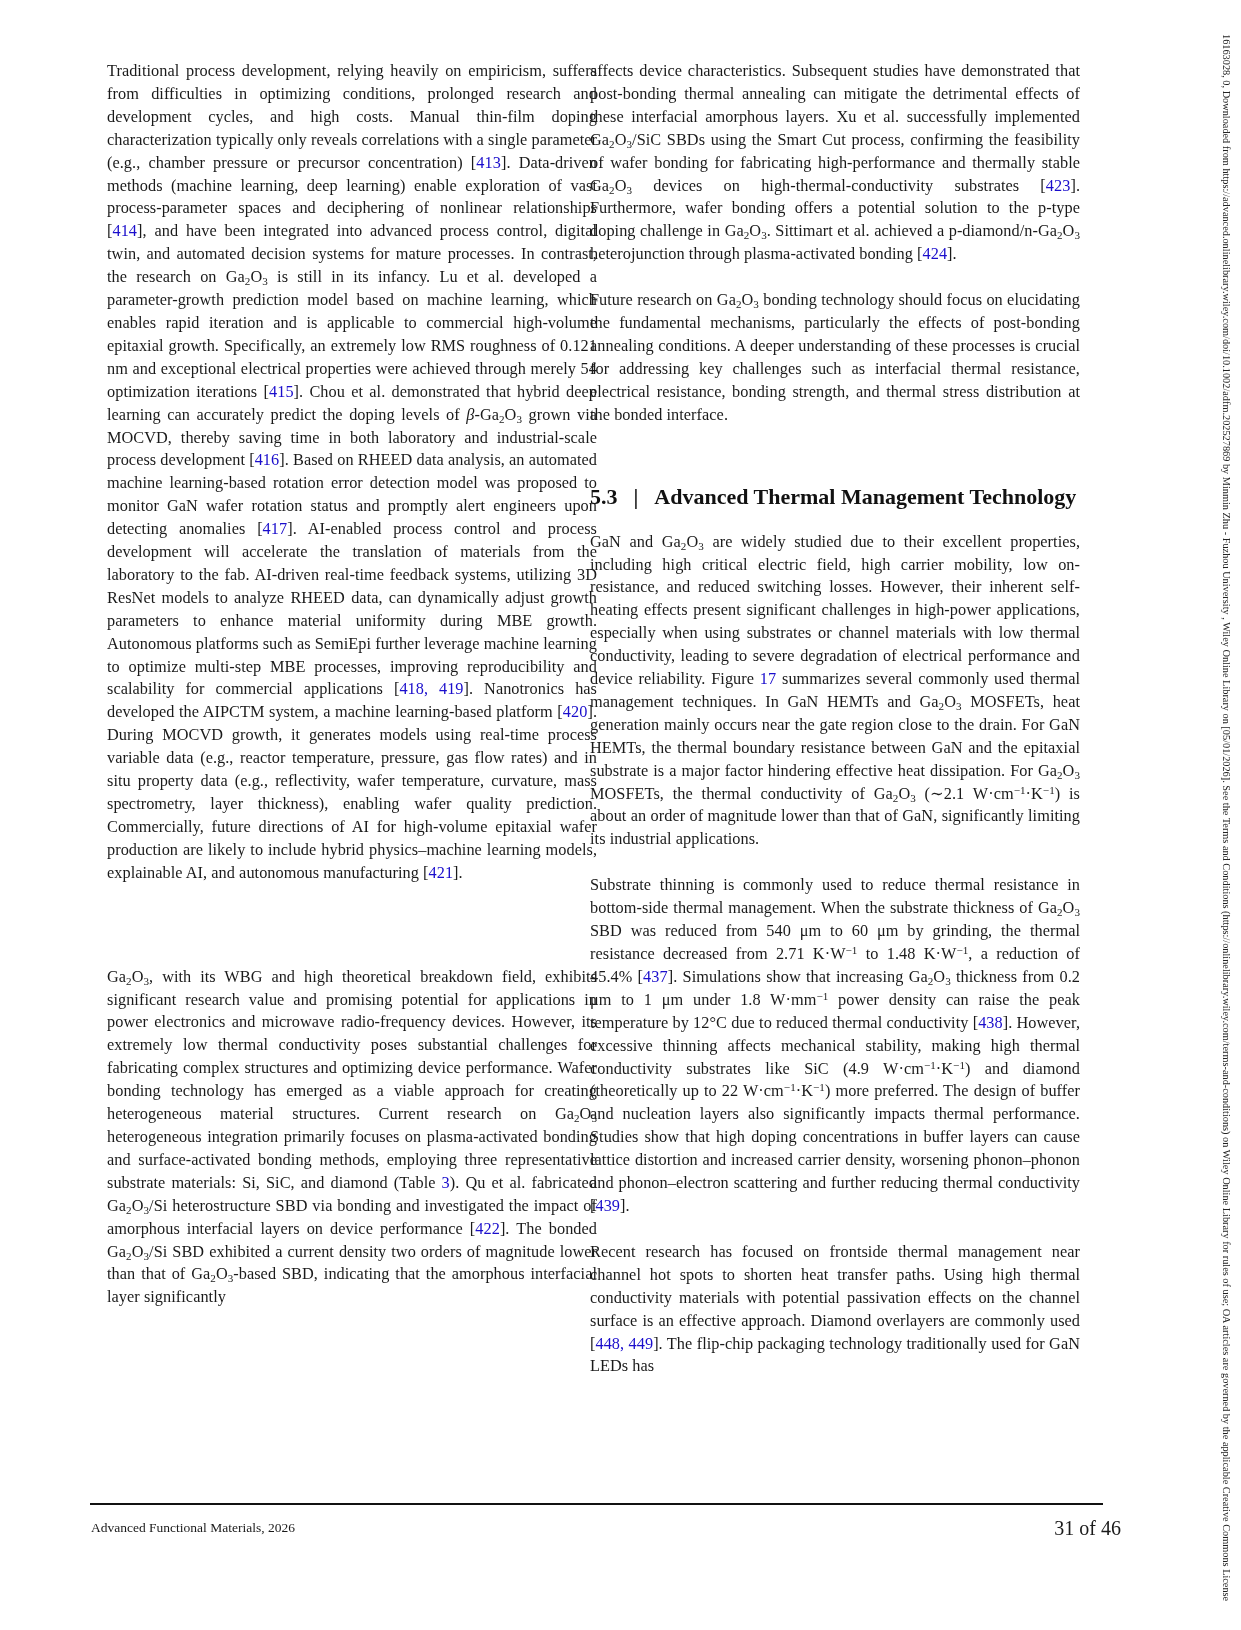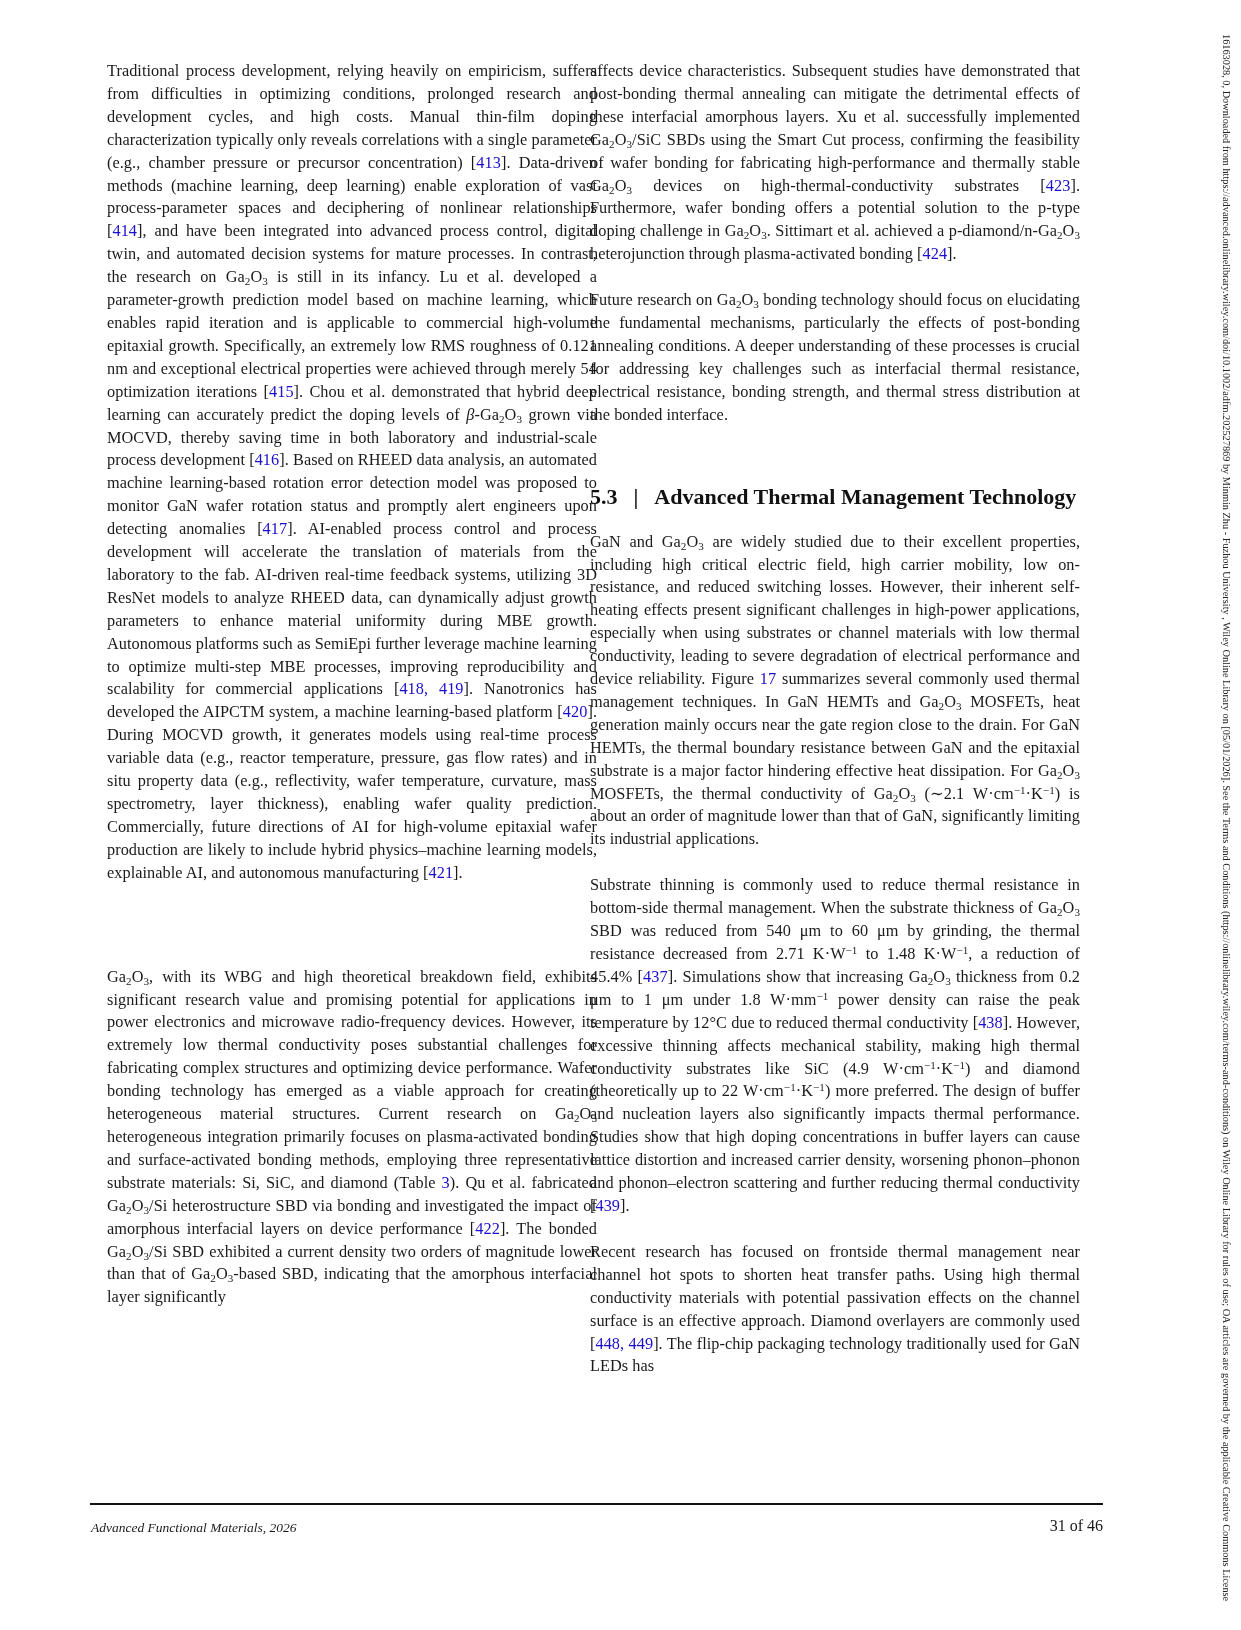--- a/index.html
+++ b/index.html
@@ -13,23 +13,23 @@
   .para .cite { color: #1a0dcc; text-decoration: none; cursor: pointer; }
   .para sub, .heading sub { font-size: 0.68em; line-height: 0; vertical-align: -0.3em; }
   .para sup { font-size: 0.68em; line-height: 0; vertical-align: 0.45em; }
   .heading { font-family: "Liberation Serif", "DejaVu Serif", serif; font-weight: bold;
              font-size: 22px; line-height: 23px; margin: 0; color: #111; }
   .heading .num { display: inline-block; }
   .heading .sep { display: inline-block; margin: 0 16px 0 16px; }
   .section-gap-sm { height: 18px; }
   .after-heading { height: 23px; }
   .footer-rule { position: absolute; left: 90px; top: 1503px; width: 1013px; height: 2px; background: #111; }
-  .footer-journal { position: absolute; left: 91px; top: 1520px; font-style: italic; font-size: 13.5px;
+  .footer-journal { position: absolute; left: 91px; top: 1520px; font-size: 13.5px;
                     font-family: "Liberation Serif", "DejaVu Serif", serif; }
-  .footer-page { position: absolute; right: 138px; top: 1517px; font-size: 16px;
+  .footer-page { position: absolute; right: 120px; top: 1517px; font-size: 20px;
                  font-family: "Liberation Serif", "DejaVu Serif", serif; }
   .side-note { position: absolute; left: 1208px; top: 34px; width: 1500px; transform-origin: 0 0;
                transform: rotate(90deg) translateY(-24px); font-size: 10.3px; line-height: 12px;
                white-space: nowrap; font-family: "Liberation Serif", "DejaVu Serif", serif; color: #222; }
 </style>
 </head>
 <body>
 
 <div class="col col-left">
   <div>

